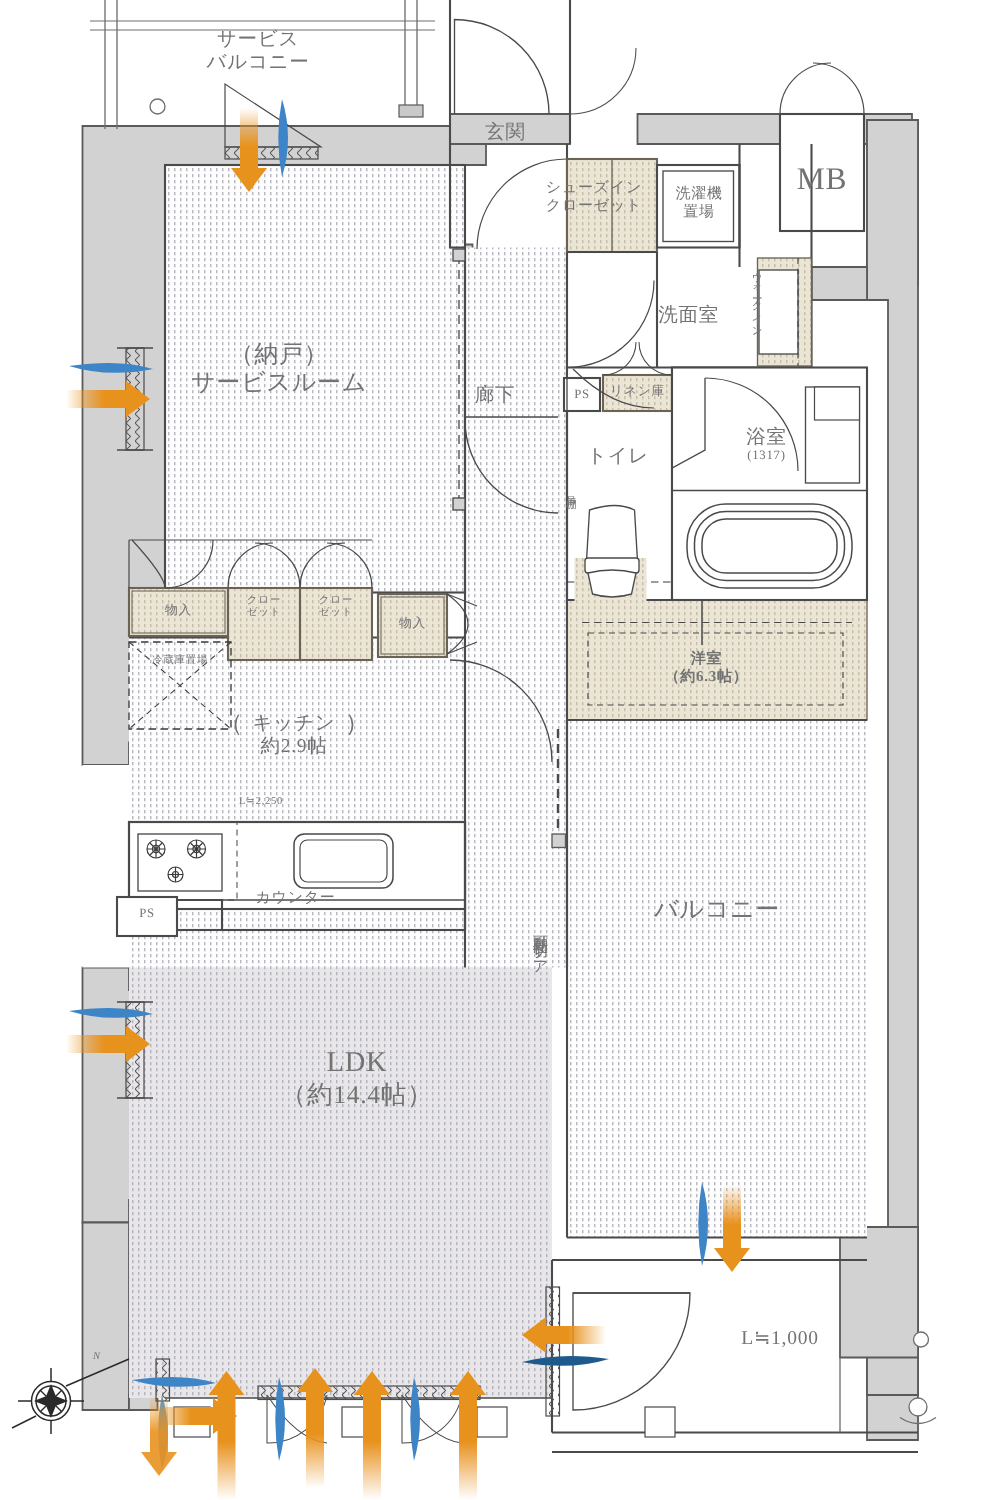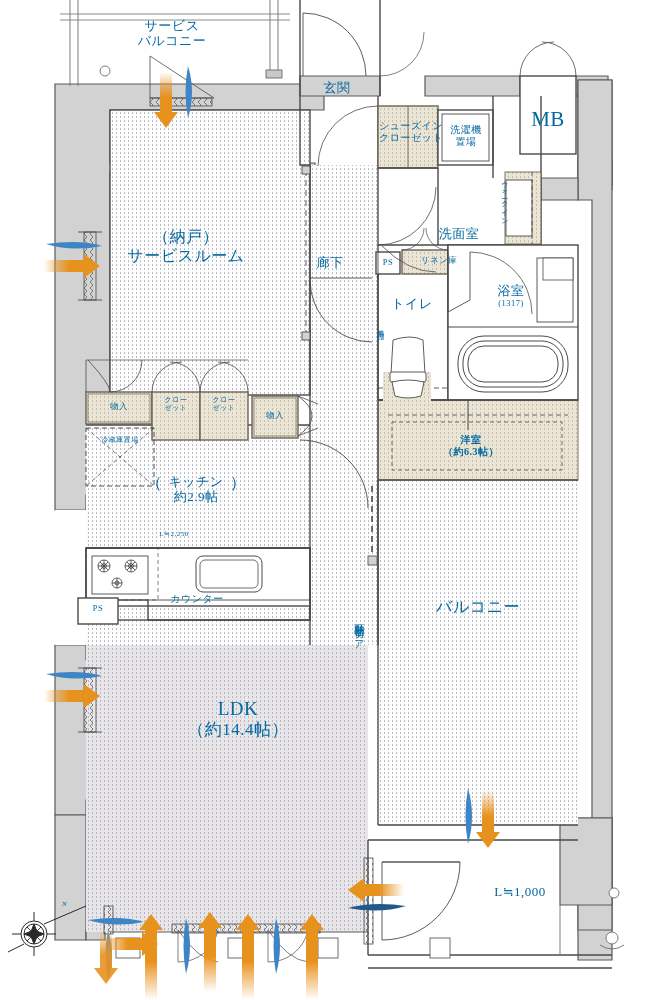--- a/index.html
+++ b/index.html
@@ -1,20 +1,20 @@
 <!DOCTYPE html>
 <html><head>
 <meta charset="utf-8">
 <style>
   html,body{margin:0;padding:0;background:#ffffff;}
   body{width:665px;height:1000px;overflow:hidden;
        font-family:"Liberation Serif","DejaVu Serif",serif;}
   #stage{position:relative;width:665px;height:1000px;background:#fff;}
   svg{position:absolute;left:0;top:0;}
-  .lbl{position:absolute;color:#0369a1;white-space:nowrap;text-align:center;
+  .lbl{position:absolute;color:#737373;white-space:nowrap;text-align:center;
        font-family:"Liberation Serif","DejaVu Serif",serif;line-height:1.18;
        letter-spacing:.5px;}
   .lbl.v{writing-mode:vertical-rl;text-orientation:upright;letter-spacing:1px;}
   .big{font-size:16px;}
   .mid{font-size:13px;}
   .sm{font-size:10px;}
   .xs{font-size:8.5px;}
   .tiny{font-size:7px;}
   .mb{font-size:21px;font-family:"Liberation Serif",serif;}
 </style>
@@ -380,41 +380,41 @@
       <div>バルコニー</div>
 </div>
 
 <div class="lbl big" style="left:108px;top:228px;width:156px;">
   <div>（納戸）</div>
   <div>サービスルーム</div>
 </div>
 
 <div class="lbl mid" style="left:315px;top:80px;width:44px;">玄関</div>
 
-<div class="lbl sm" style="left:356px;top:120px;width:80px;margin-left:15px;">
+<div class="lbl sm" style="left:356px;top:120px;width:80px;">
   <div>シューズイン</div>
       <div>クローゼット</div>
 </div>
 
 <div class="lbl sm" style="left:442px;top:124px;width:48px;">
   <div>洗濯機</div>
       <div>置場</div>
 </div>
 
 <div class="lbl mb" style="left:522px;top:107px;width:52px;">MB</div>
 
-<div class="lbl mid" style="left:430px;top:202px;width:58px;margin-top:24px;">洗面室</div>
+<div class="lbl mid" style="left:430px;top:202px;width:58px;">洗面室</div>
 
 <div class="lbl v tiny" style="left:500px;top:176px;">ウォークイン</div>
 
 <div class="lbl mid" style="left:308px;top:255px;width:44px;">廊下</div>
 
 <div class="lbl xs" style="left:376px;top:257px;width:24px;">PS</div>
 
-<div class="lbl xs" style="left:401px;top:255px;width:48px;margin-left:14px;">リネン庫</div>
+<div class="lbl xs" style="left:401px;top:255px;width:48px;">リネン庫</div>
 
 <div class="lbl mid" style="left:388px;top:296px;width:48px;font-family:Liberation Serif, serif;">トイレ</div>
 
 <div class="lbl v tiny" style="left:376px;top:325px;">吊戸棚</div>
 
 <div class="lbl" style="left:478px;top:283px;width:66px;">
   <div class="mid">浴室</div>
   <div class="xs">(1317)</div>
 </div>
 

